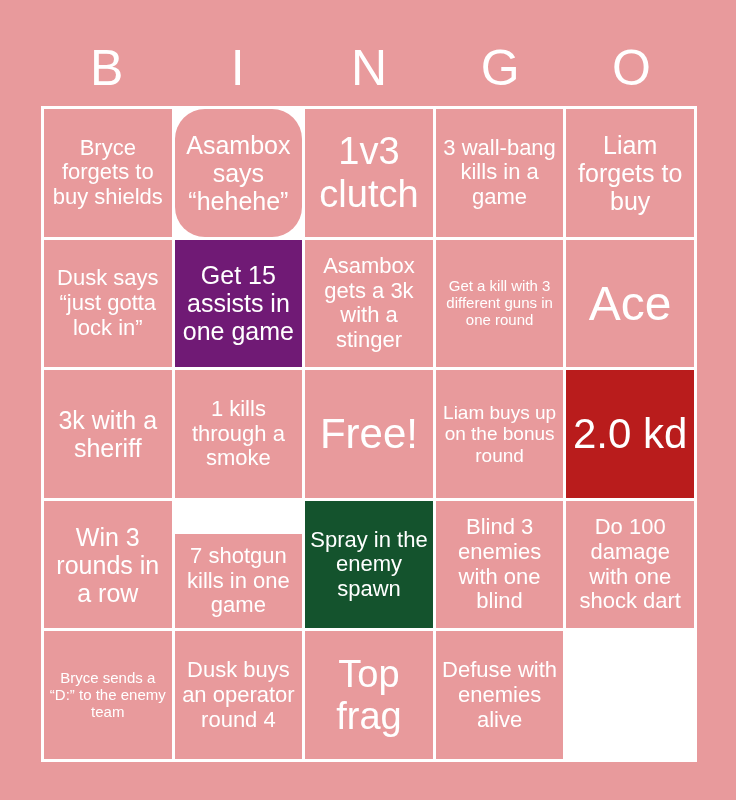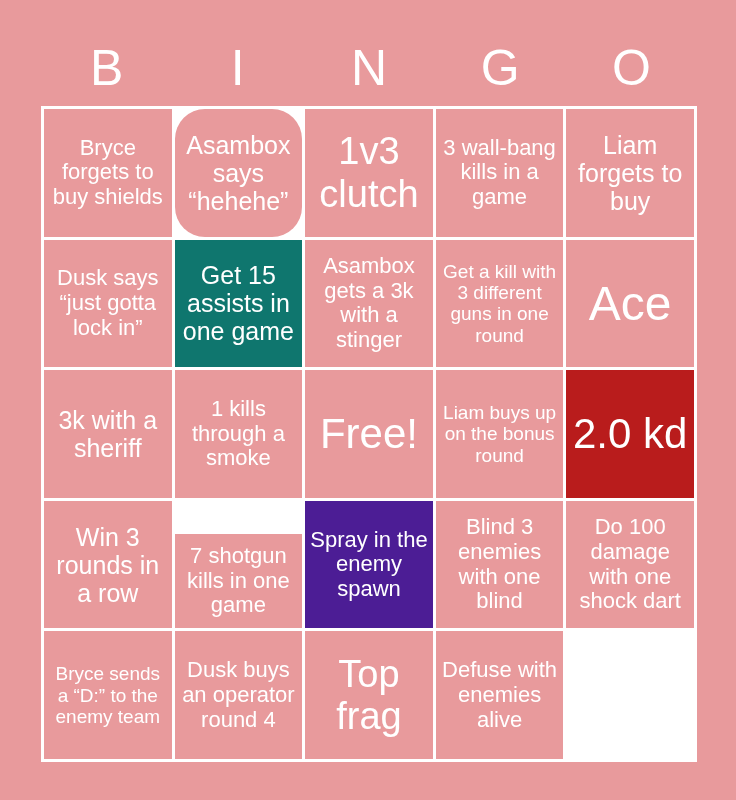--- a/index.html
+++ b/index.html
@@ -71,21 +71,21 @@
     padding: 2px 5px;
     box-sizing: border-box;
     overflow: hidden;
     line-height: 1.12;
     font-weight: 400;
     word-break: break-word;
     hyphens: none;
   }
 
   
-  .cell.size-xs   { font-size: 19px; }
+  .cell.size-xs   { font-size: 15px; }
   .cell.size-sm   { font-size: 19px; }
   .cell.size-md   { font-size: 22px; }
   .cell.size-lg   { font-size: 25px; }
   .cell.size-xxl  { font-size: 38px; }
   .cell.size-huge { font-size: 42px; }
   .cell.size-mega { font-size: 48px; }
 </style>
 </head>
 <body style="background: rgb(232, 154, 156);">
 
@@ -100,34 +100,34 @@
   </div>
 
   <div id="bingo-grid" style="background: rgb(255, 255, 255); border-color: rgb(255, 255, 255);">
     <div class="cell size-md" style="background: rgb(232, 154, 156); color: rgb(255, 255, 255);">Bryce forgets to buy shields</div>
     <div class="cell size-lg" style="background: rgb(232, 154, 156); color: rgb(255, 255, 255); border-radius: 30px;">Asambox says “hehehe”</div>
     <div class="cell size-xxl" style="background: rgb(232, 154, 156); color: rgb(255, 255, 255);">1v3 clutch</div>
     <div class="cell size-md" style="background: rgb(232, 154, 156); color: rgb(255, 255, 255);">3 wall-bang kills in a game</div>
     <div class="cell size-lg" style="background: rgb(232, 154, 156); color: rgb(255, 255, 255);">Liam forgets to buy</div>
 
     <div class="cell size-md" style="background: rgb(232, 154, 156); color: rgb(255, 255, 255);">Dusk says “just gotta lock in”</div>
-    <div class="cell size-lg" style="background: #0f766e; color: rgb(255, 255, 255);">Get 15 assists in one game</div>
+    <div class="cell size-lg" style="background: #701a75; color: rgb(255, 255, 255);">Get 15 assists in one game</div>
     <div class="cell size-md" style="background: rgb(232, 154, 156); color: rgb(255, 255, 255);">Asambox gets a 3k with a stinger</div>
     <div class="cell size-xs" style="background: rgb(232, 154, 156); color: rgb(255, 255, 255);">Get a kill with 3 different guns in one round</div>
     <div class="cell size-mega" style="background: rgb(232, 154, 156); color: rgb(255, 255, 255);">Ace</div>
 
     <div class="cell size-lg" style="background: rgb(232, 154, 156); color: rgb(255, 255, 255);">3k with a sheriff</div>
     <div class="cell size-md" style="background: rgb(232, 154, 156); color: rgb(255, 255, 255);">1 kills through a smoke</div>
     <div class="cell size-huge" style="background: rgb(232, 154, 156); color: rgb(255, 255, 255);">Free!</div>
     <div class="cell size-sm" style="background: rgb(232, 154, 156); color: rgb(255, 255, 255);">Liam buys up on the bonus round</div>
     <div class="cell size-huge" style="background: #b91c1c; color: rgb(255, 255, 255);">2.0 kd</div>
 
     <div class="cell size-lg" style="background: rgb(232, 154, 156); color: rgb(255, 255, 255);">Win 3 rounds in a row</div>
     <div class="cell size-md" style="background: rgb(232, 154, 156); color: rgb(255, 255, 255); margin-top: 33px;">7 shotgun kills in one game</div>
-    <div class="cell size-md" style="background: #4c1d95; color: rgb(255, 255, 255);">Spray in the enemy spawn</div>
+    <div class="cell size-md" style="background: #14532d; color: rgb(255, 255, 255);">Spray in the enemy spawn</div>
     <div class="cell size-md" style="background: rgb(232, 154, 156); color: rgb(255, 255, 255);">Blind 3 enemies with one blind</div>
     <div class="cell size-md" style="background: rgb(232, 154, 156); color: rgb(255, 255, 255);">Do 100 damage with one shock dart</div>
 
     <div class="cell size-xs" style="background: rgb(232, 154, 156); color: rgb(255, 255, 255);">Bryce sends a “D:” to the enemy team</div>
     <div class="cell size-md" style="background: rgb(232, 154, 156); color: rgb(255, 255, 255);">Dusk buys an operator round 4</div>
     <div class="cell size-xxl" style="background: rgb(232, 154, 156); color: rgb(255, 255, 255);">Top frag</div>
     <div class="cell size-md" style="background: rgb(232, 154, 156); color: rgb(255, 255, 255);">Defuse with enemies alive</div>
   </div>
 
 </div>

